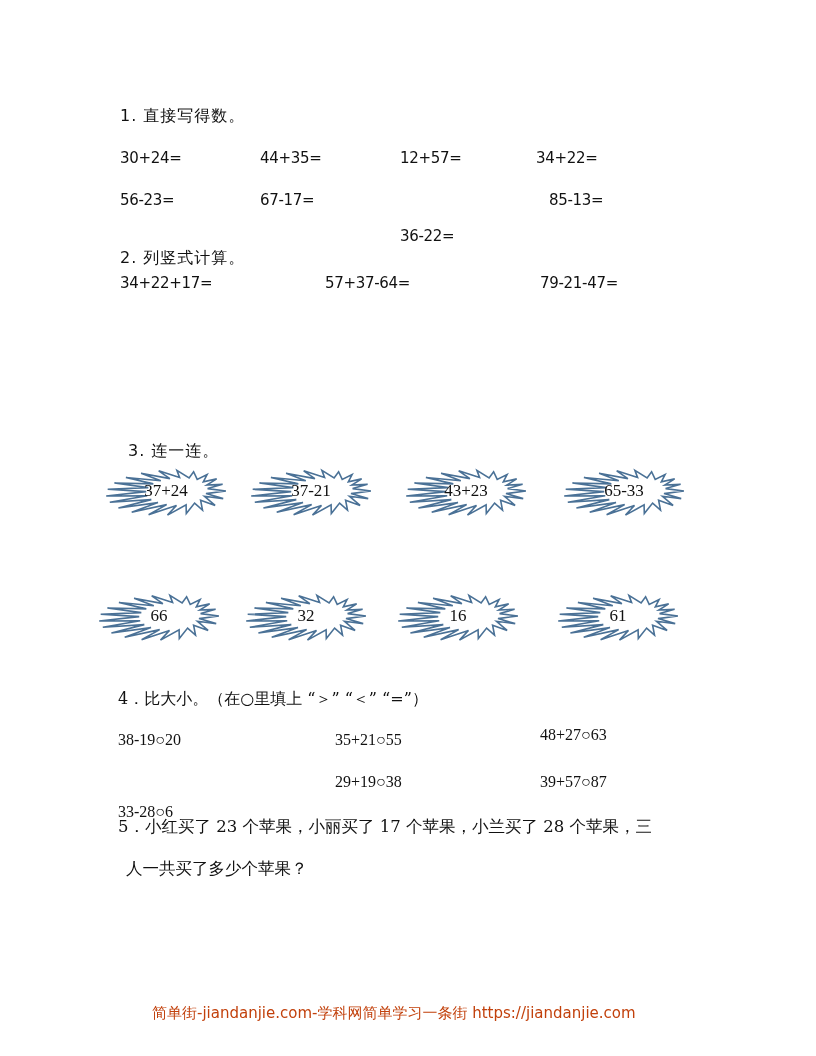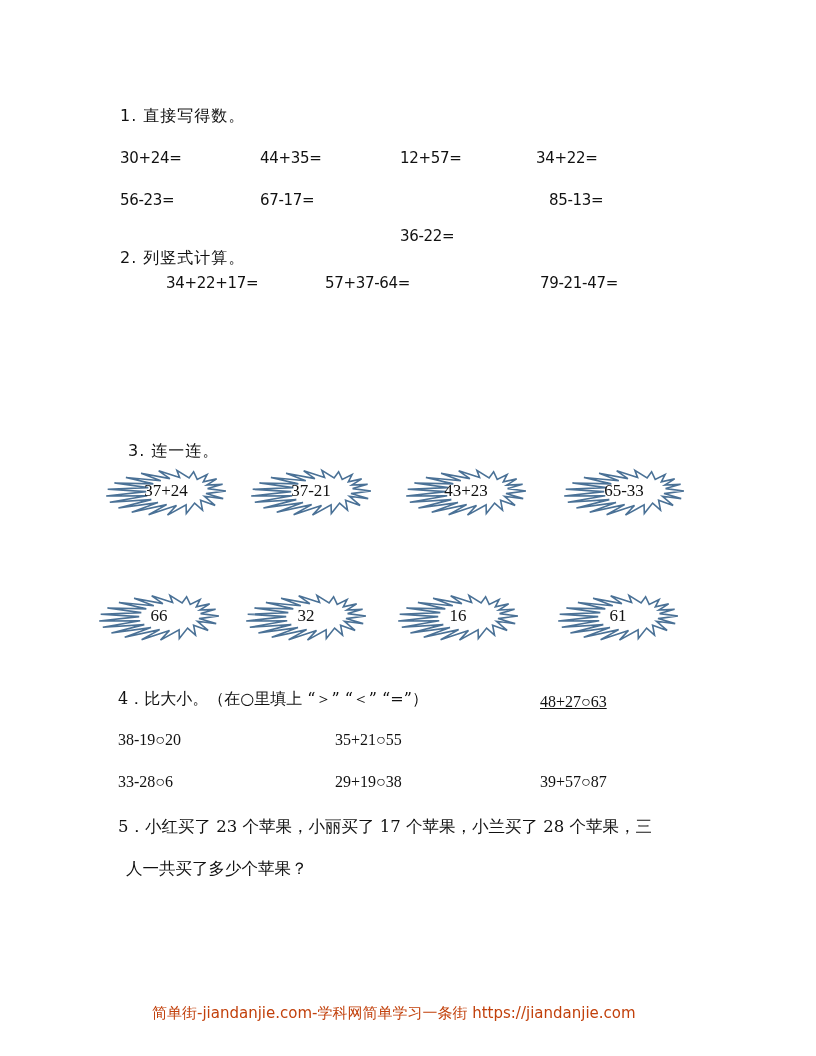--- a/index.html
+++ b/index.html
@@ -22,21 +22,21 @@
 <div class="abs sans eq" style="left:120px; top:149px;">30+24=</div>
 <div class="abs sans eq" style="left:260px; top:149px;">44+35=</div>
 <div class="abs sans eq" style="left:400px; top:149px;">12+57=</div>
 <div class="abs sans eq" style="left:536px; top:149px;">34+22=</div>
 <div class="abs sans eq" style="left:120px; top:191px;">56-23=</div>
 <div class="abs sans eq" style="left:260px; top:191px;">67-17=</div>
 <div class="abs sans eq" style="left:400px; top:191px;margin-top:36px;">36-22=</div>
 <div class="abs sans eq" style="left:549px; top:191px;">85-13=</div>
 
 <div class="abs sans heading" style="left:120px; top:248px;">2.  列竖式计算。</div>
-<div class="abs sans eq" style="left:120px; top:274px;margin-left:46px;">34+22+17=</div>
+<div class="abs sans eq" style="left:120px; top:274px;">34+22+17=</div>
 <div class="abs sans eq" style="left:325px; top:274px;">57+37-64=</div>
 <div class="abs sans eq" style="left:540px; top:274px;">79-21-47=</div>
 
 <div class="abs sans heading" style="left:120px; top:441px;margin-left:8px;">3.  连一连。</div>
 
 <svg width="0" height="0" style="position:absolute">
   <defs>
     <linearGradient id="burstGrad" x1="0" y1="0" x2="0" y2="1">
       <stop offset="0" stop-color="#5b84aa"></stop>
       <stop offset="1" stop-color="#3f6a90"></stop>
@@ -95,21 +95,21 @@
 <div class="burst" style="left:558px; top:586px;">
   <svg>
       <use href="#starburst"></use>
     </svg>
   <div class="burst-label">61</div>
 </div>
 
 <div class="abs serif" style="left:118px; top:689px; font-size:16px;">4．比大小。（在○里填上 “＞” “＜” “=”）</div>
 <div class="abs eq-serif" style="left:118px; top:731px;">38-19○20</div>
 <div class="abs eq-serif" style="left:335px; top:731px;">35+21○55</div>
-<div class="abs eq-serif" style="left:540px; top:693px;text-decoration:underline;">48+27○63</div>
-<div class="abs eq-serif" style="left:118px; top:773px;">33-28○6</div>
+<div class="abs eq-serif" style="left:540px; top:726px;">48+27○63</div>
+<div class="abs eq-serif" style="left:118px; top:803px;">33-28○6</div>
 <div class="abs eq-serif" style="left:335px; top:773px;">29+19○38</div>
 <div class="abs eq-serif" style="left:540px; top:773px;">39+57○87</div>
 
 <div class="abs serif" style="left:118px; top:816px; font-size:16.5px;">5．小红买了 23 个苹果，小丽买了 17 个苹果，小兰买了 28 个苹果，三</div>
 <div class="abs serif" style="left:118px; top:858px; font-size:16.5px;margin-left:8px;">人一共买了多少个苹果？</div>
 
 <div class="abs footer" style="left:152px; top:1004px;">简单街-jiandanjie.com-学科网简单学习一条街 https://jiandanjie.com</div>
 
 </body></html>

